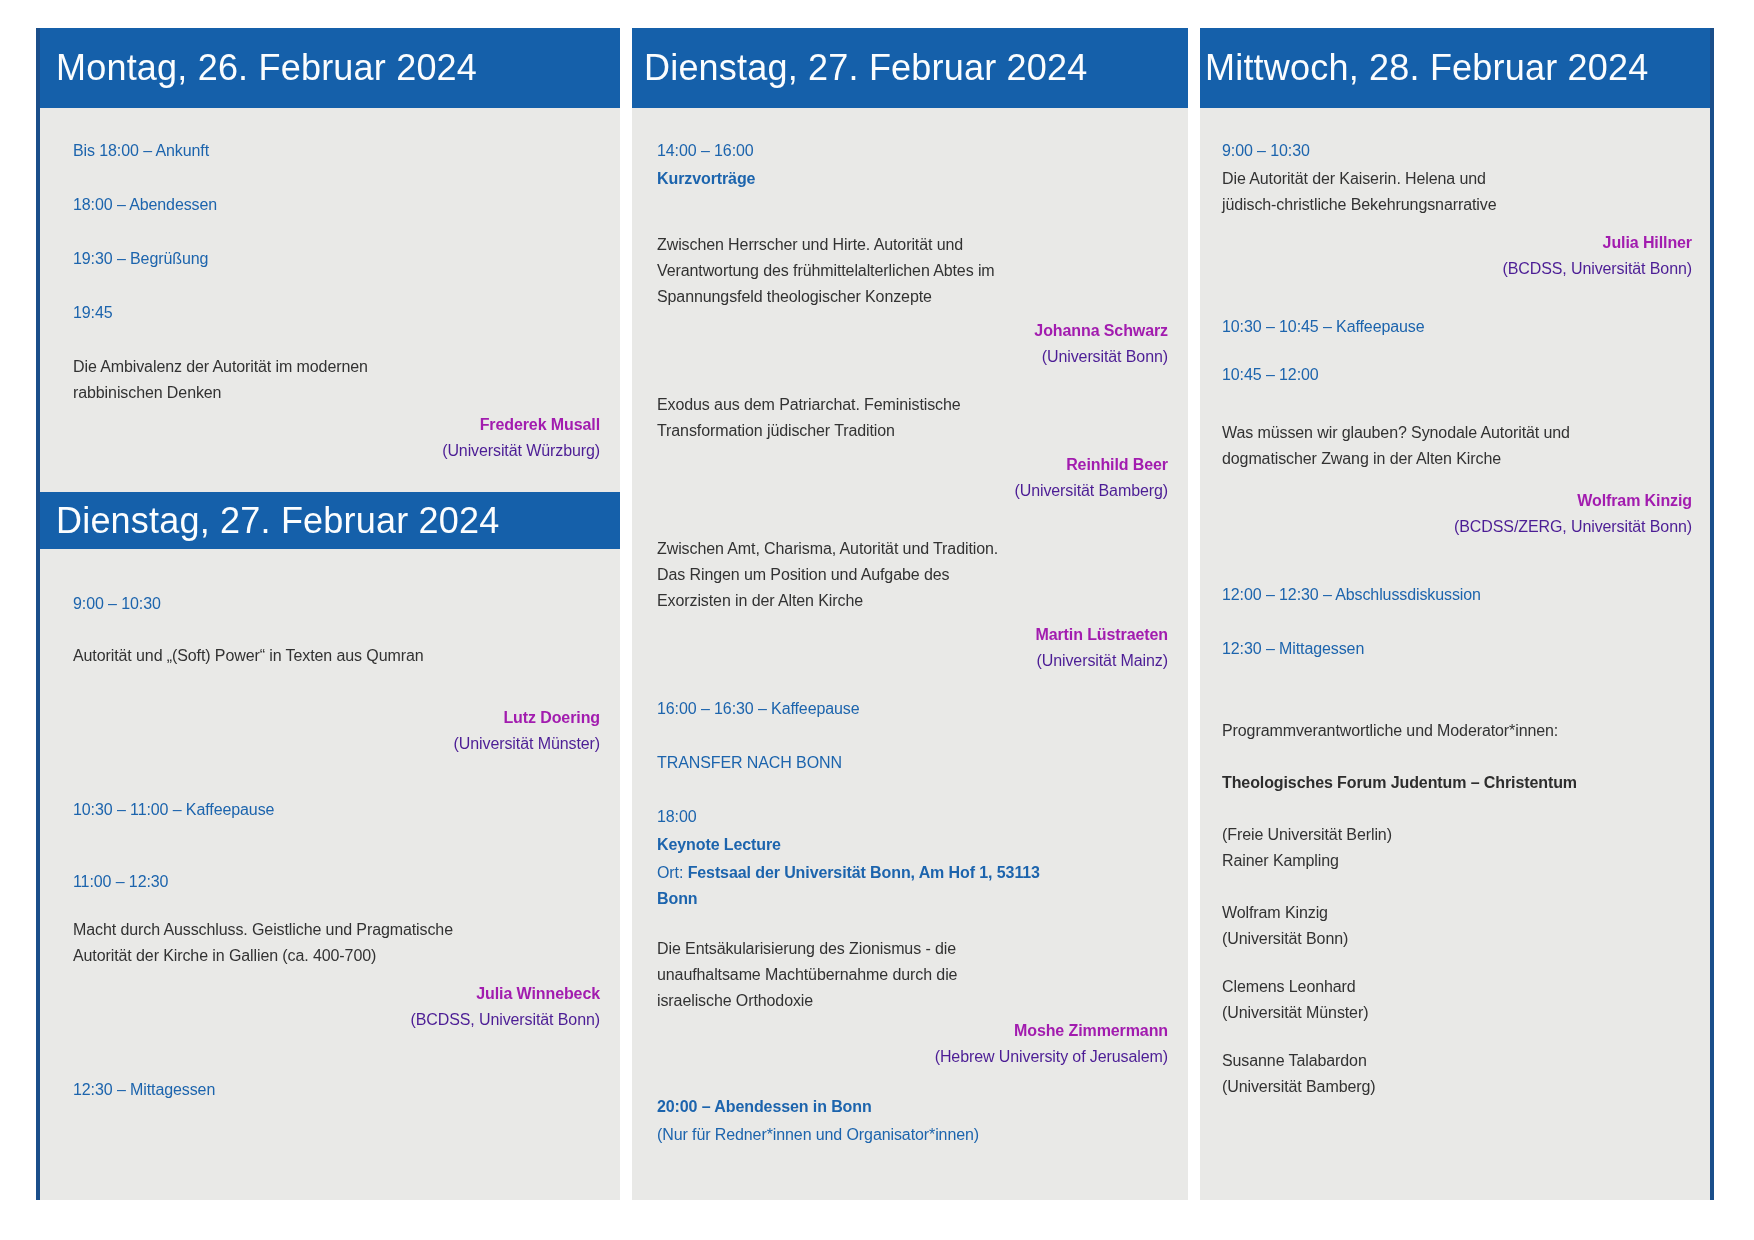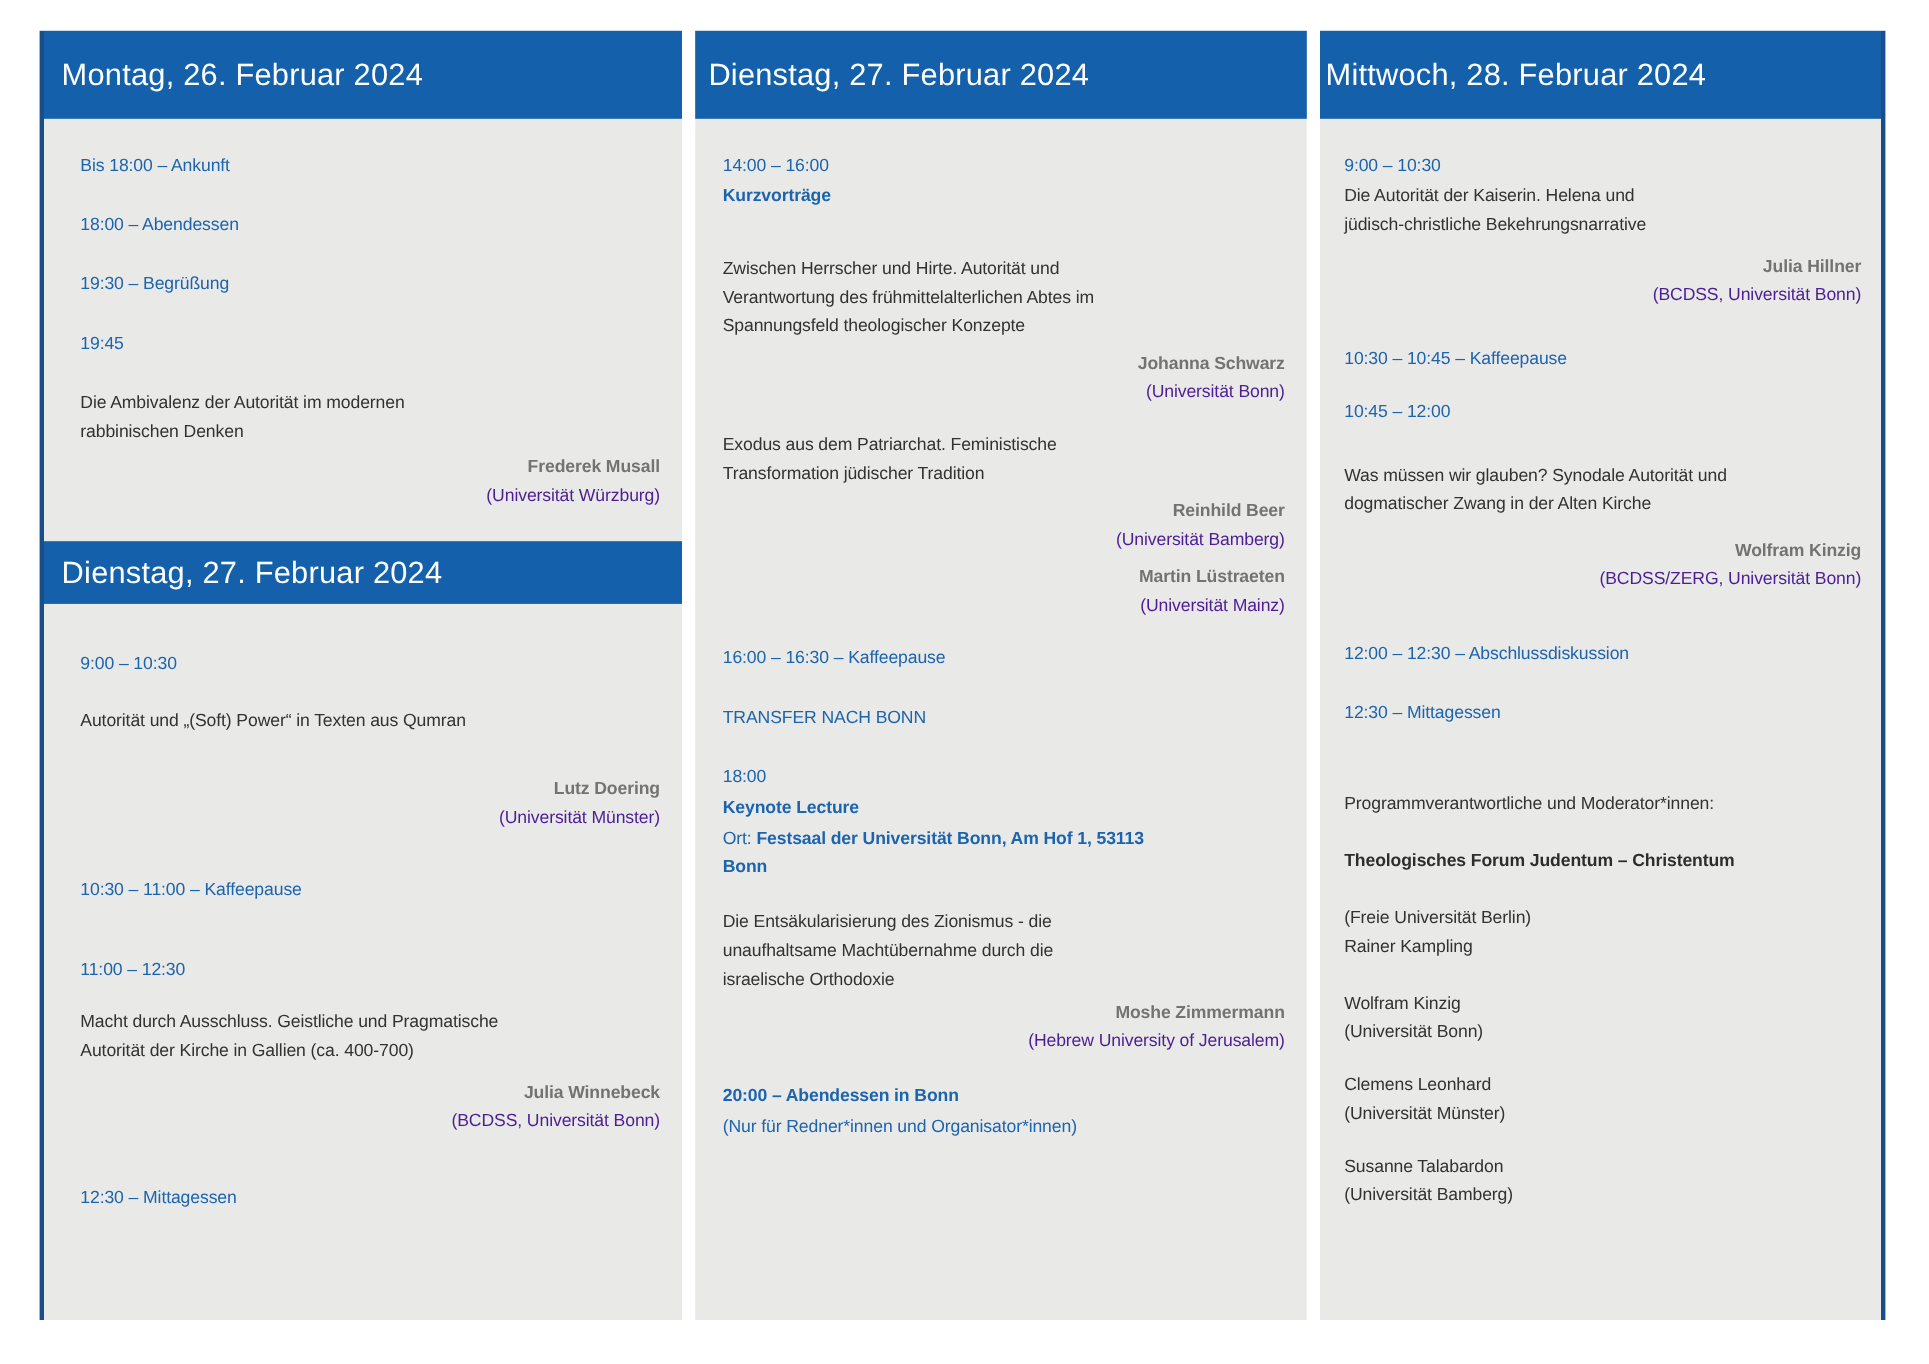--- a/index.html
+++ b/index.html
@@ -11,34 +11,34 @@
   .board{
     position:absolute;left:36px;top:28px;
     width:1670px;height:1172px;
     border-left:4px solid #1a4e8a;border-right:4px solid #1a4e8a;
     background:#ffffff;
     display:flex;gap:12px;
   }
   .col{background:#e9e9e7;display:flex;flex-direction:column;flex:none;}
   .day-header{
     background:#1560aa;color:#fbfdfe;
-    font-size:28px;letter-spacing:0.2px;
+    font-size:36px;letter-spacing:0.2px;
     display:flex;align-items:center;flex:none;
   }
   .h-top{height:80px;}
   .h-mid{height:57px;}
   .content{flex:none;font-size:16px;line-height:26px;letter-spacing:-0.1px;}
   .content p{margin:0;}
   .time{color:#1c64ad;}
   .accent{color:#1c64ad;}
   .accent-bold{color:#1c64ad;font-weight:700;}
   .title{color:#323232;}
   .wrap{white-space:pre-line;}
   .byline{text-align:right;}
-  .speaker{font-weight:700;color:#737373;}
+  .speaker{font-weight:700;color:#a21caf;}
   .affil{color:#4c1d95;}
   .person p{margin:0;}
   .bold-dark{font-weight:700;color:#2d2d2d;}
 </style>
 </head>
 <body>
 
 <div class="board">
 
   <div class="col" style="width:580px">
@@ -93,20 +93,23 @@
         <p class="affil">(Universität Bonn)</p>
       </div>
 
       <p class="title wrap" style="margin-top:22px">Exodus aus dem Patriarchat. Feministische
 Transformation jüdischer Tradition</p>
       <div class="byline" style="margin-top:8px;padding-right:8px">
         <p class="speaker">Reinhild Beer</p>
         <p class="affil">(Universität Bamberg)</p>
       </div>
 
+      <p class="title wrap" style="margin-top:32px">Zwischen Amt, Charisma, Autorität und Tradition.
+Das Ringen um Position und Aufgabe des
+Exorzisten in der Alten Kirche</p>
       <div class="byline" style="margin-top:8px;padding-right:8px">
         <p class="speaker">Martin Lüstraeten</p>
         <p class="affil">(Universität Mainz)</p>
       </div>
 
       <p class="time" style="margin-top:22px">16:00 – 16:30 – Kaffeepause</p>
       <p class="time" style="margin-top:28px">TRANSFER NACH BONN</p>
 
       <p class="time" style="margin-top:28px">18:00</p>
       <p class="accent-bold" style="margin-top:2px">Keynote Lecture</p>

